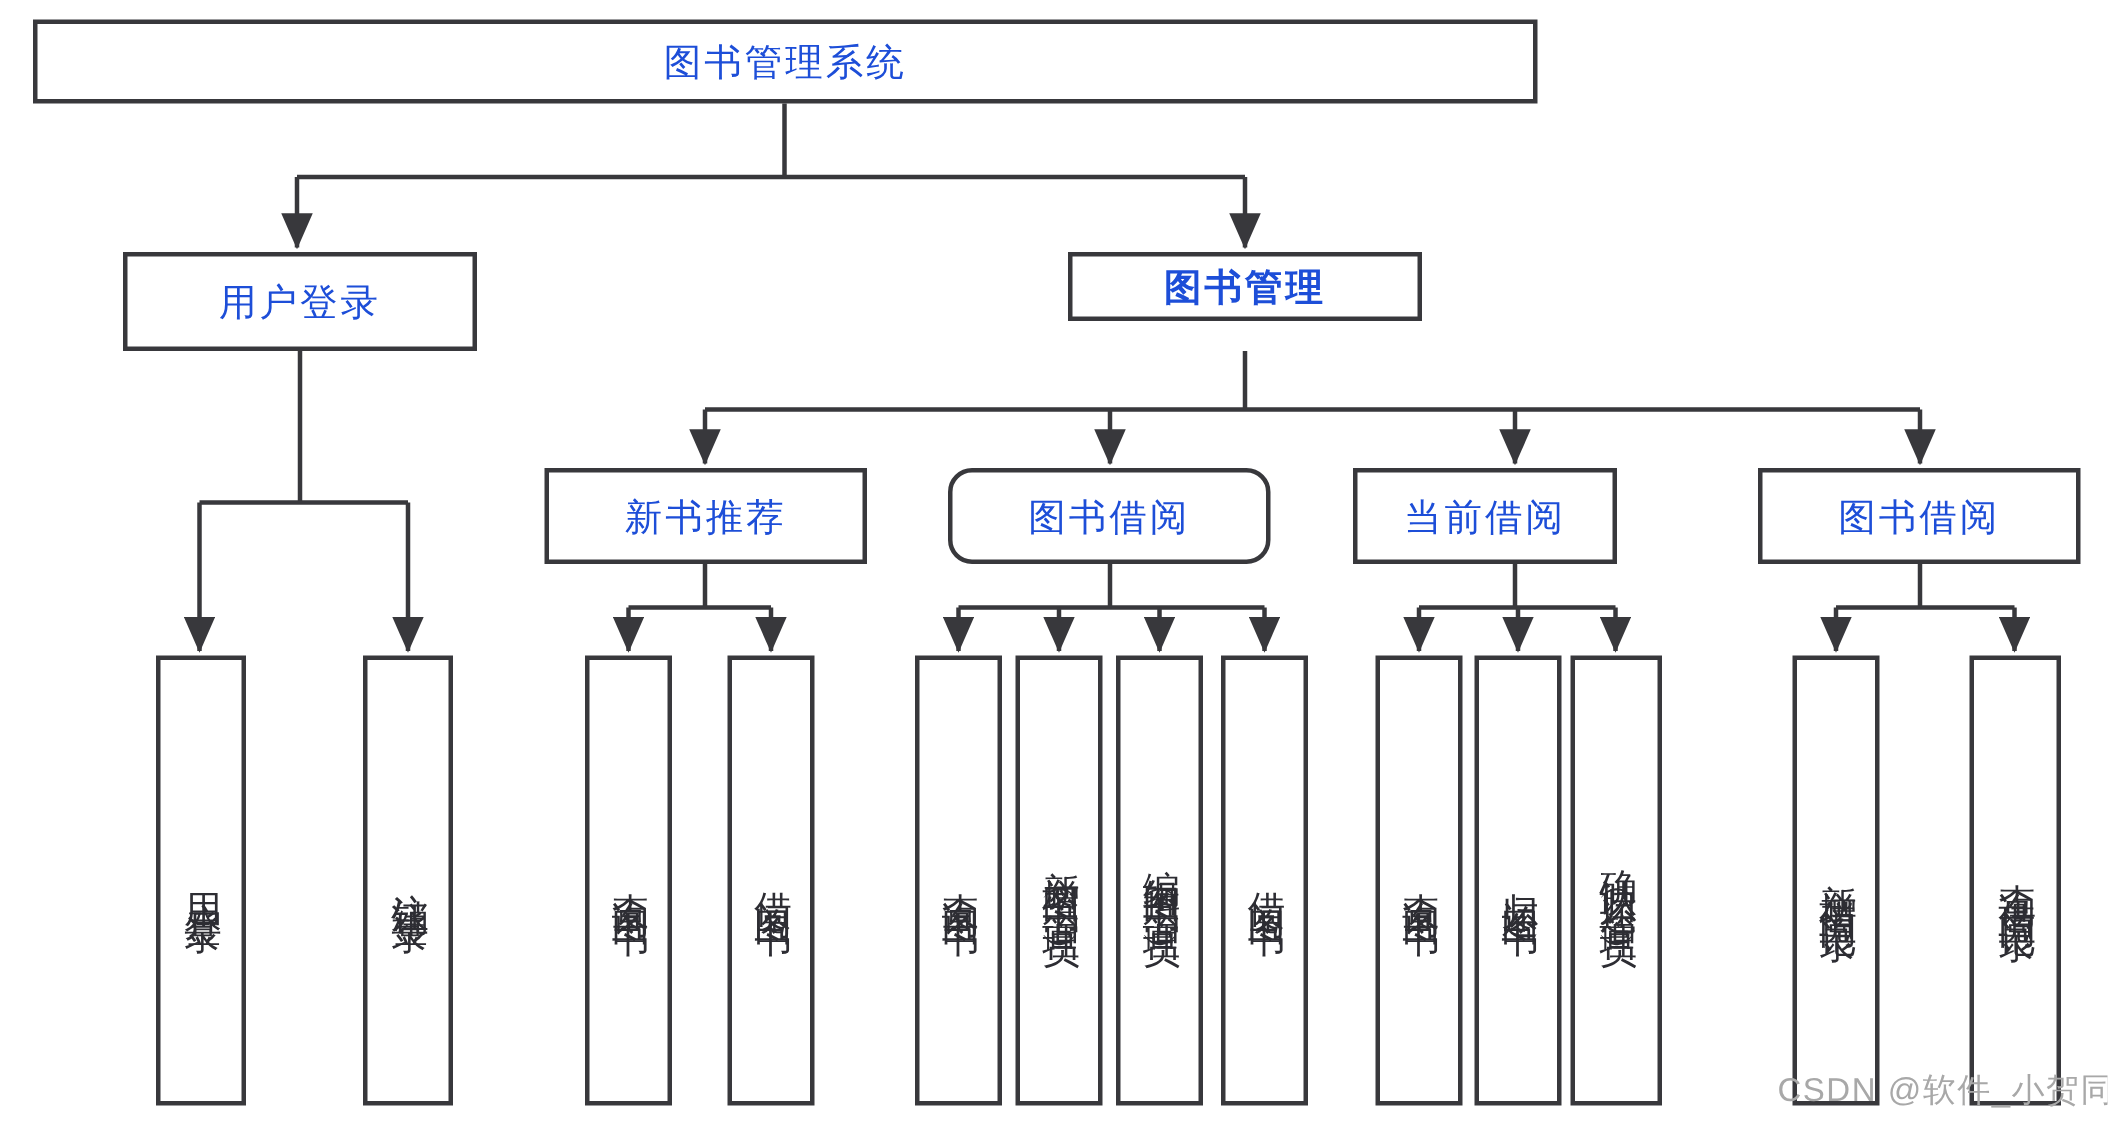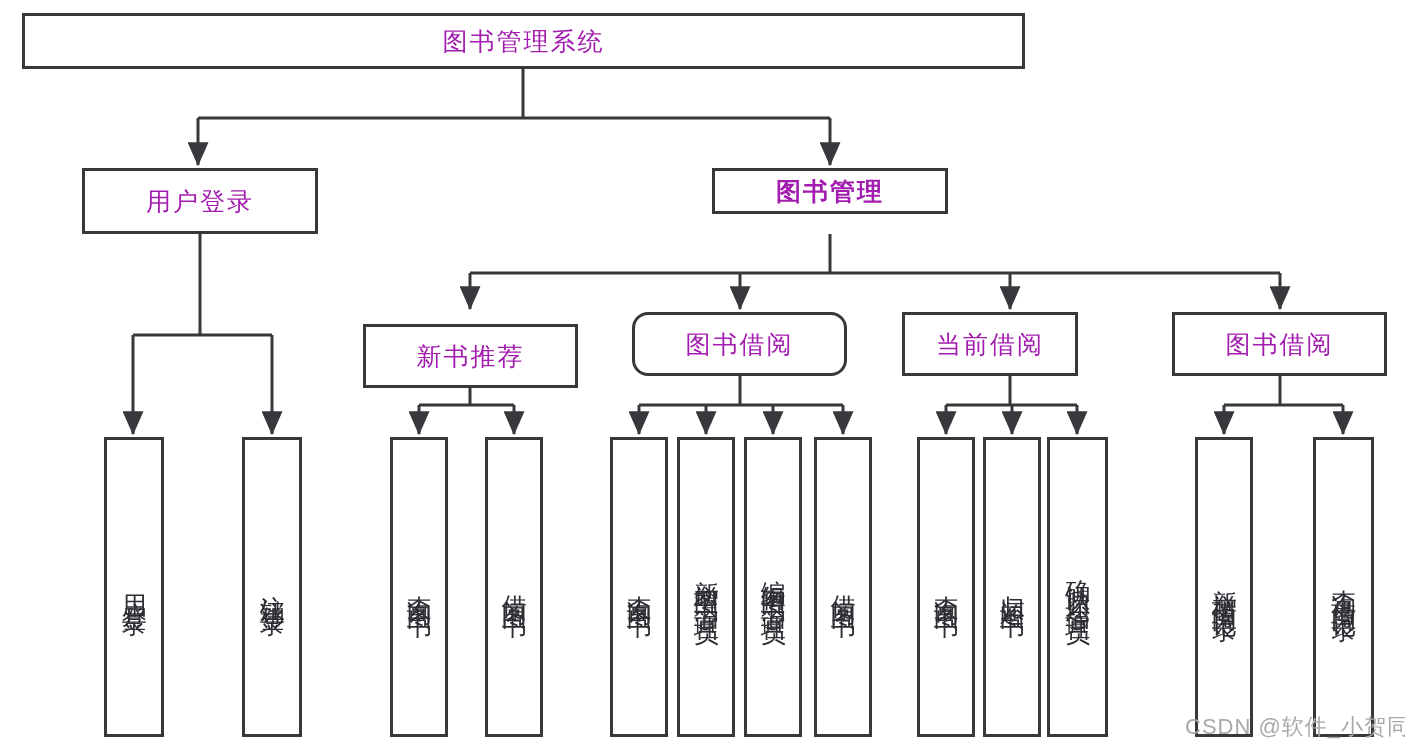--- a/index.html
+++ b/index.html
@@ -27,37 +27,37 @@
     background: #ffffff;
     border: 3px solid #38383c;
     display: flex;
     align-items: center;
     justify-content: center;
     z-index: 1;
   }
   .hlabel {
     font-size: 25px;
     letter-spacing: 2px;
-    color: #a21caf;
+    color: #1d4ed8;
     white-space: nowrap;
   }
   .vlabel {
     writing-mode: vertical-rl;
     text-orientation: mixed;
     font-size: 25px;
     line-height: 1.1;
     letter-spacing: 6px;
     color: #2d2d33;
     white-space: nowrap;
   }
   
   .n-root            { left: 22px;   top: 13px;  width: 1003px; height: 56px; }
   .n-user-login      { left: 82px;   top: 168px; width: 236px;  height: 66px; }
   .n-book-mgmt       { left: 712px;  top: 168px; width: 236px;  height: 46px; font-weight: bold; }
-  .n-new-book-rec    { left: 363px;  top: 312px; width: 215px;  height: 64px; margin-top: 12px; }
+  .n-new-book-rec    { left: 363px;  top: 312px; width: 215px;  height: 64px; }
   .n-book-borrow     { left: 632px;  top: 312px; width: 215px;  height: 64px; border-radius: 16px; }
   .n-current-borrow  { left: 902px;  top: 312px; width: 176px;  height: 64px; }
   .n-borrow-records  { left: 1172px; top: 312px; width: 215px;  height: 64px; }
   .leaf              { top: 437px;   width: 58px; height: 300px; }
   .n-leaf-user-login { left: 104px;  width: 60px; }
   .n-leaf-logout     { left: 242px;  width: 60px; }
   .n-leaf-rec-query  { left: 390px; }
   .n-leaf-rec-borrow { left: 485px; }
   .n-leaf-bb-query   { left: 610px; }
   .n-leaf-bb-add     { left: 677px; }

